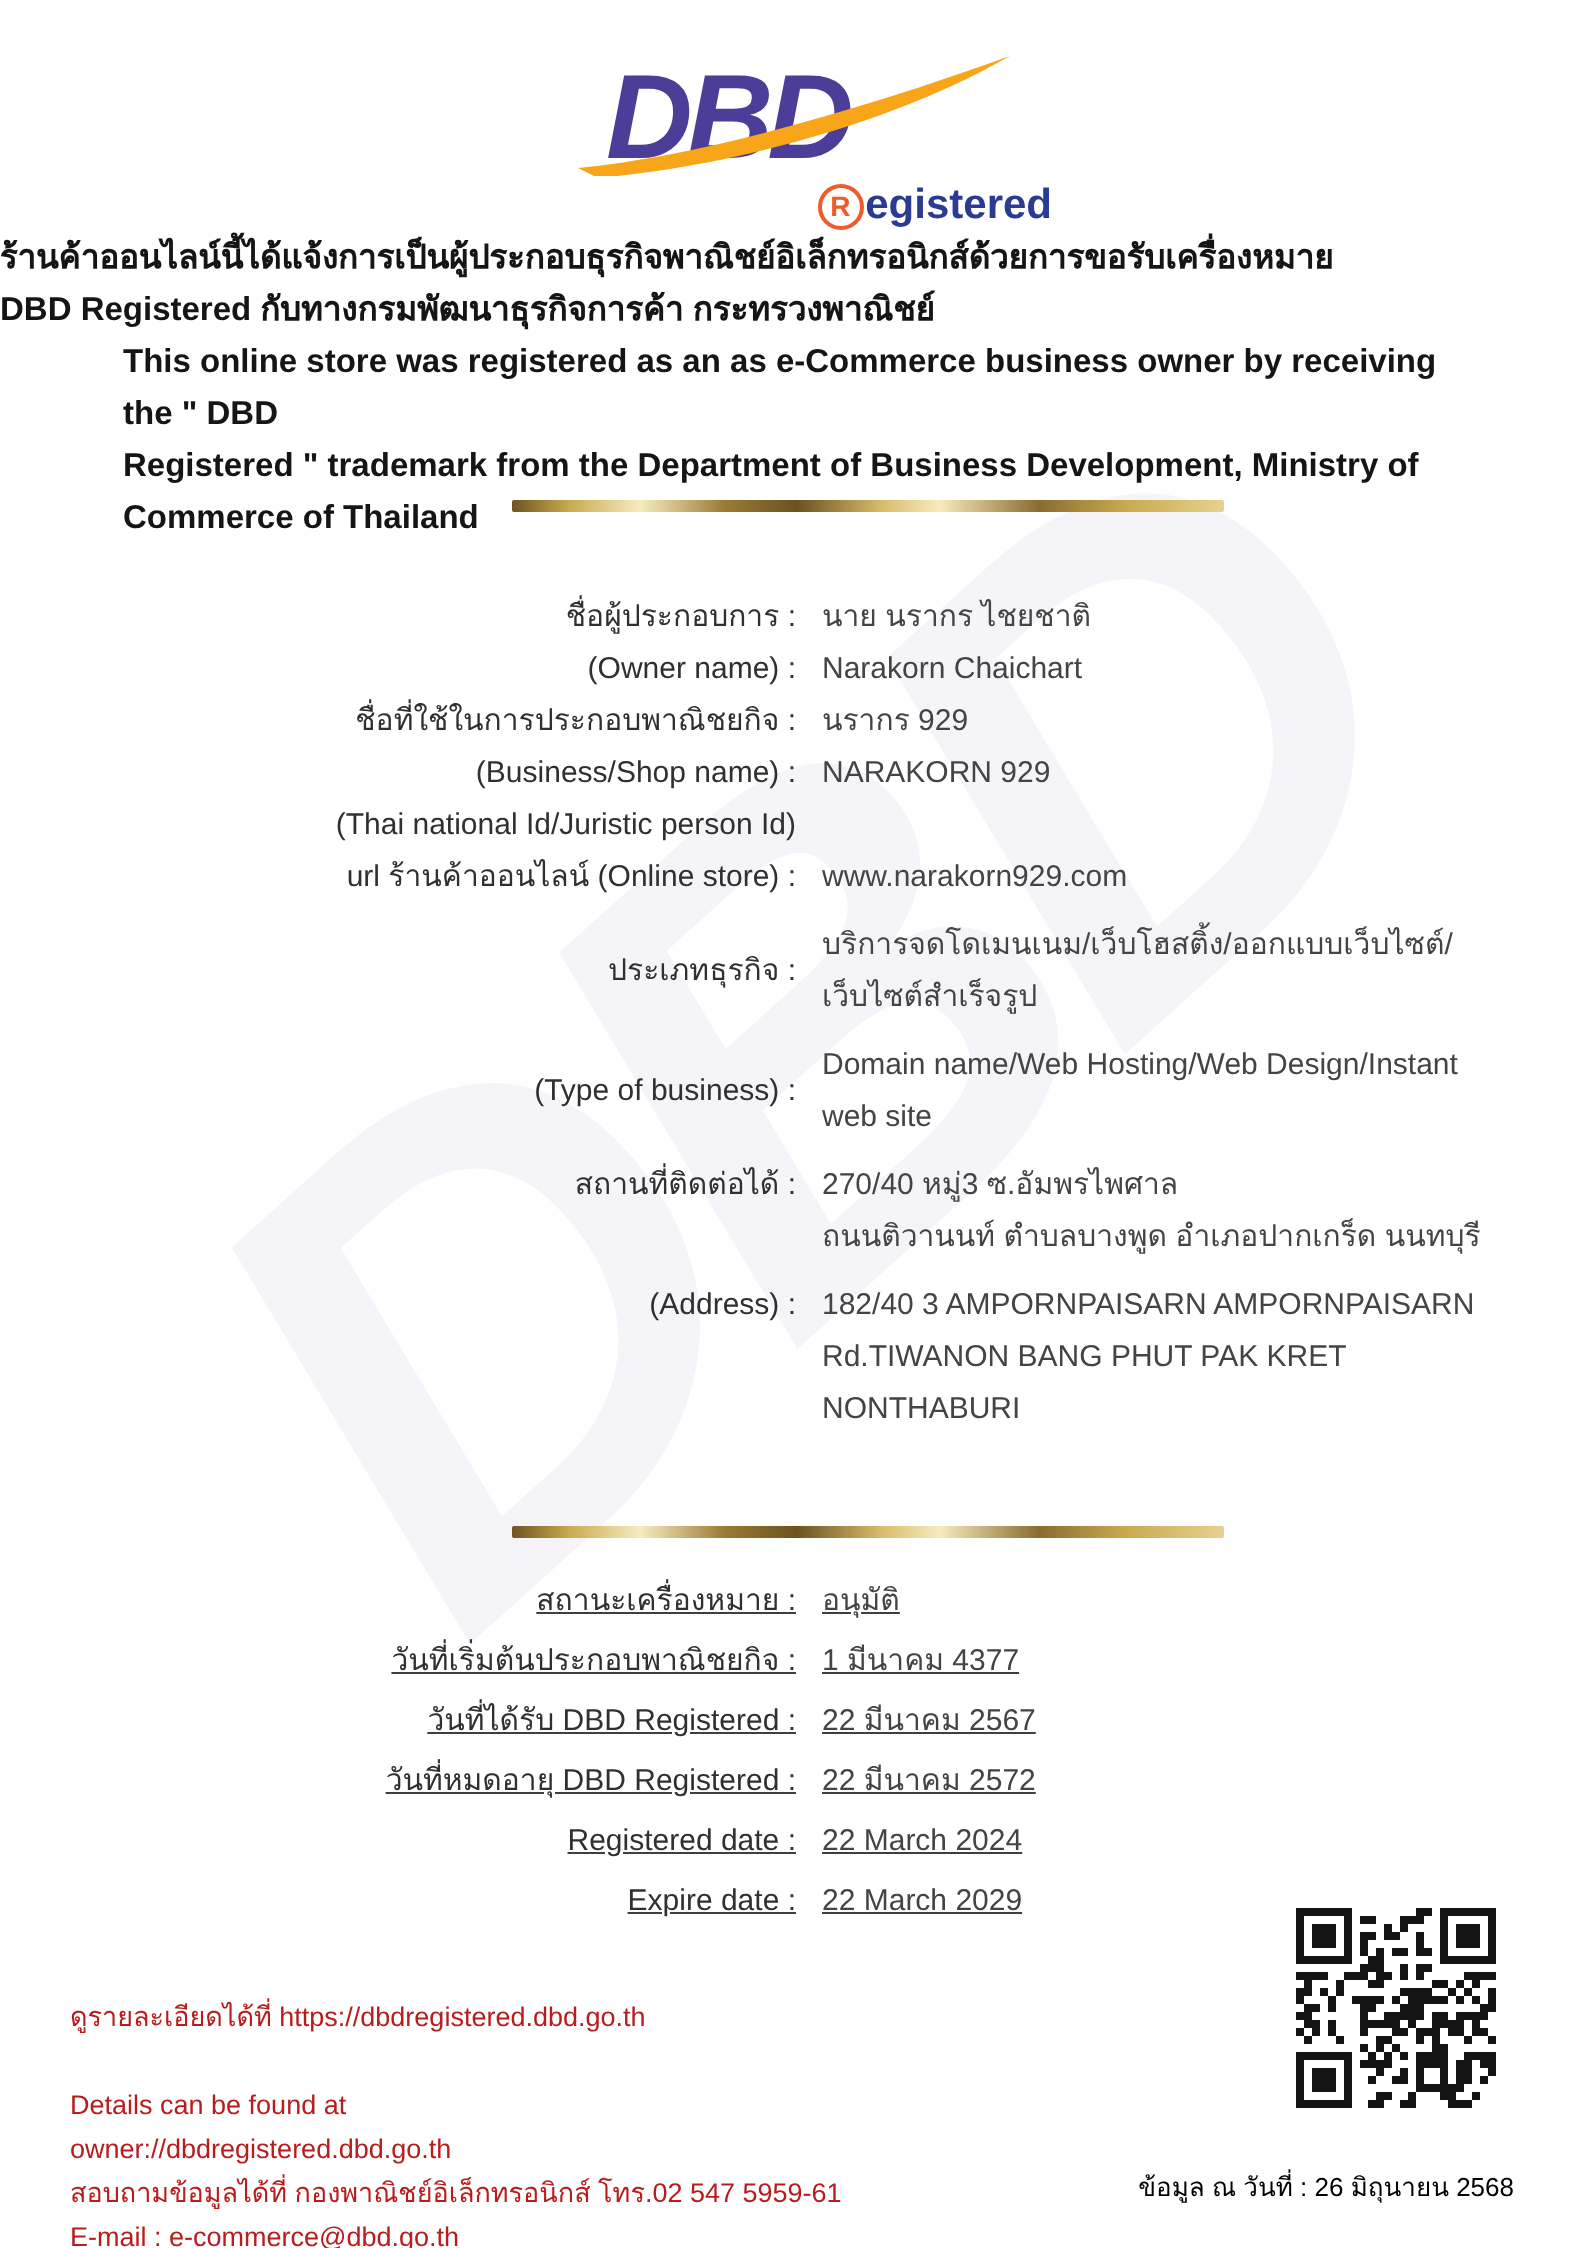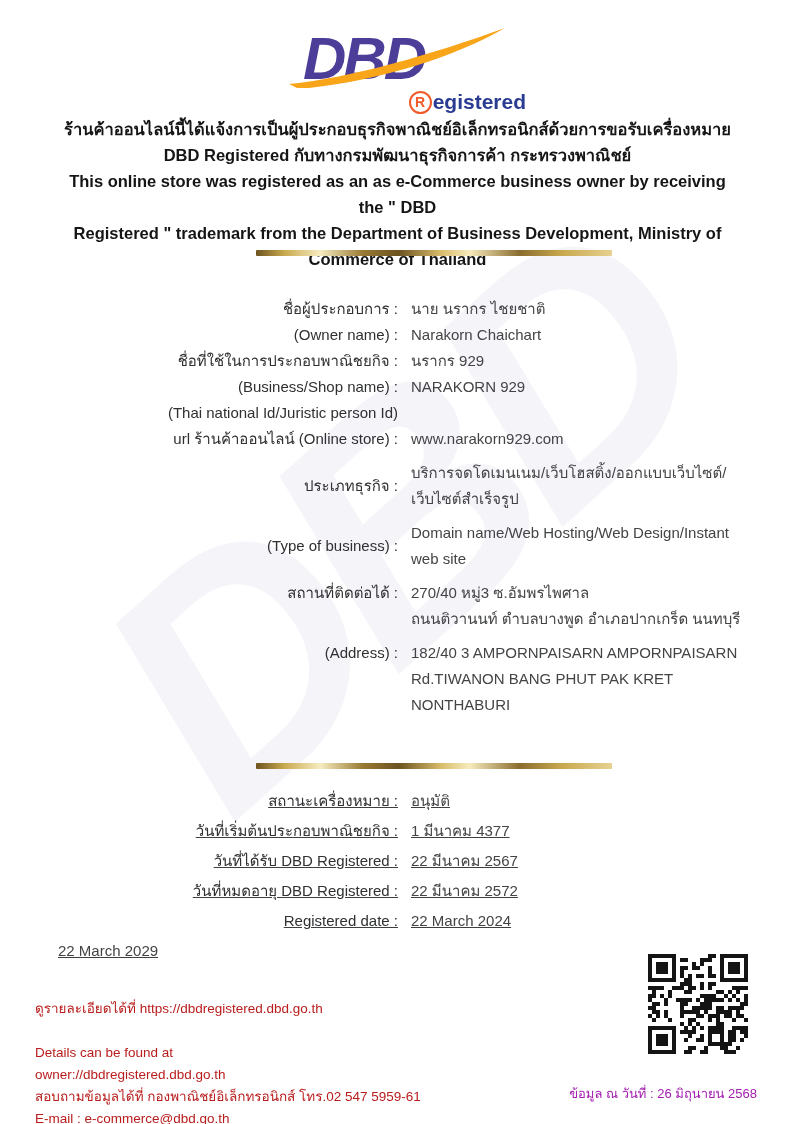--- a/index.html
+++ b/index.html
@@ -18,21 +18,21 @@
   
   .logo{position:absolute;top:26px;left:287px;width:225px;}
   .logo-registered{display:flex;justify-content:flex-end;align-items:center;margin-top:-2px;transform:translateX(14px);}
   .r-circle{
     display:inline-flex;align-items:center;justify-content:center;
     width:19px;height:19px;border:2.5px solid #f15a29;border-radius:50%;
     color:#f15a29;font-weight:bold;font-size:14px;margin-right:1px;line-height:1;
   }
   .r-rest{color:#2a3b92;font-weight:bold;font-size:21px;letter-spacing:0;}
   
-  .header{position:absolute;top:116px;left:0;width:795px;text-align:center;
+  .header{position:absolute;top:116px;left:0;width:795px;
     font-weight:bold;font-size:16.5px;line-height:26px;color:#151515;}
   .header .en{width:672px;margin:0 auto;}
   
   .divider{position:absolute;left:256px;width:356px;height:6px;border-radius:1px;
     background:linear-gradient(90deg,#6e5420 0%,#c9a94f 8%,#f6ecc0 18%,#9a7a33 30%,#6b5220 40%,#d9bc6b 52%,#f7ebbd 60%,#8a6c2f 74%,#c9a94f 86%,#e6d190 100%);}
   .divider.d1{top:250px;}
   .divider.d2{top:763px;}
   
   .rows{position:absolute;left:0;width:795px;}
   .details{top:296px;}
@@ -43,21 +43,21 @@
   .row .lbl{text-align:right;color:#2f3032;}
   .row .val{white-space:pre-line;color:#434446;}
   .row.center{align-items:center;}
   .row.mt{margin-top:8px;}
   
   .qr{position:absolute;left:648px;top:954px;width:100px;height:100px;}
   
   .foot-line{position:absolute;font-size:13.5px;color:#b91c1c;line-height:22px;}
   .f-thai-details{top:998px;left:35px;}
   .f-block{top:1042px;left:35px;}
-  .f-asof{top:1083px;right:38px;font-size:13px;color:#a21caf;}
+  .f-asof{top:1083px;right:38px;font-size:13px;color:#000000;}
 </style>
 </head>
 <body>
 
 <div class="page">
 
   <div class="watermark">DBD</div>
 
   <div class="content">
 
@@ -146,20 +146,21 @@
       </div>
       <div class="row">
         <div class="lbl">วันที่หมดอายุ DBD Registered :</div>
         <div class="val">22 มีนาคม 2572</div>
       </div>
       <div class="row">
         <div class="lbl">Registered date :</div>
         <div class="val">22 March 2024</div>
       </div>
       <div class="row">
+        <div class="lbl">Expire date :</div>
         <div class="val">22 March 2029</div>
       </div>
     </div>
 
     <div class="qr">
       <svg width="100" height="100" viewBox="0 0 100 100">
           <g fill="#141414">
             <rect x="0" y="0" width="28" height="28"></rect>
             <rect x="4" y="4" width="20" height="20" fill="#fff"></rect>
             <rect x="8" y="8" width="12" height="12"></rect>

